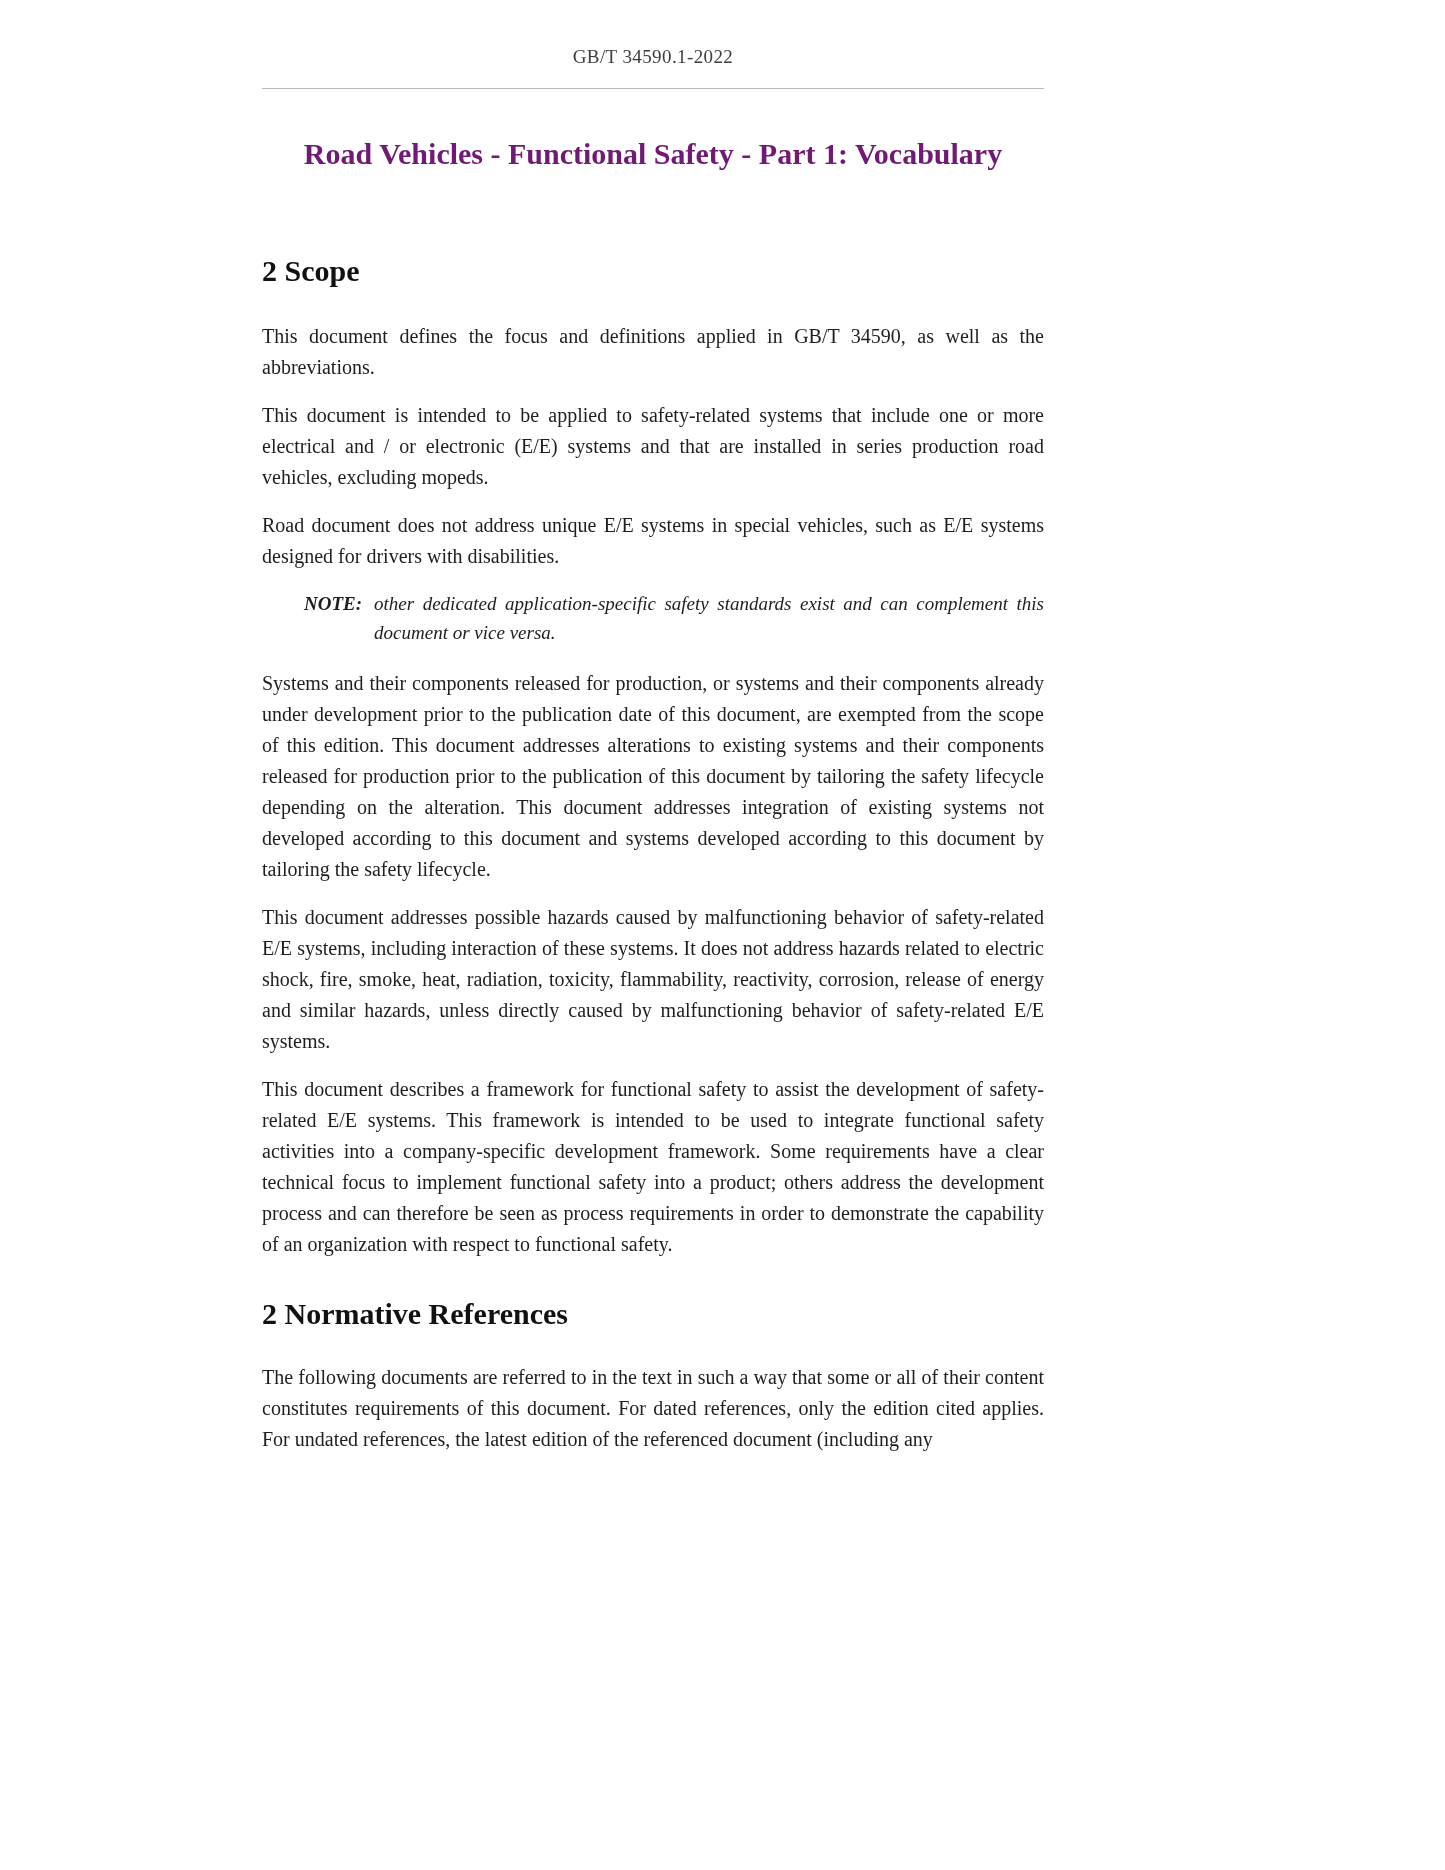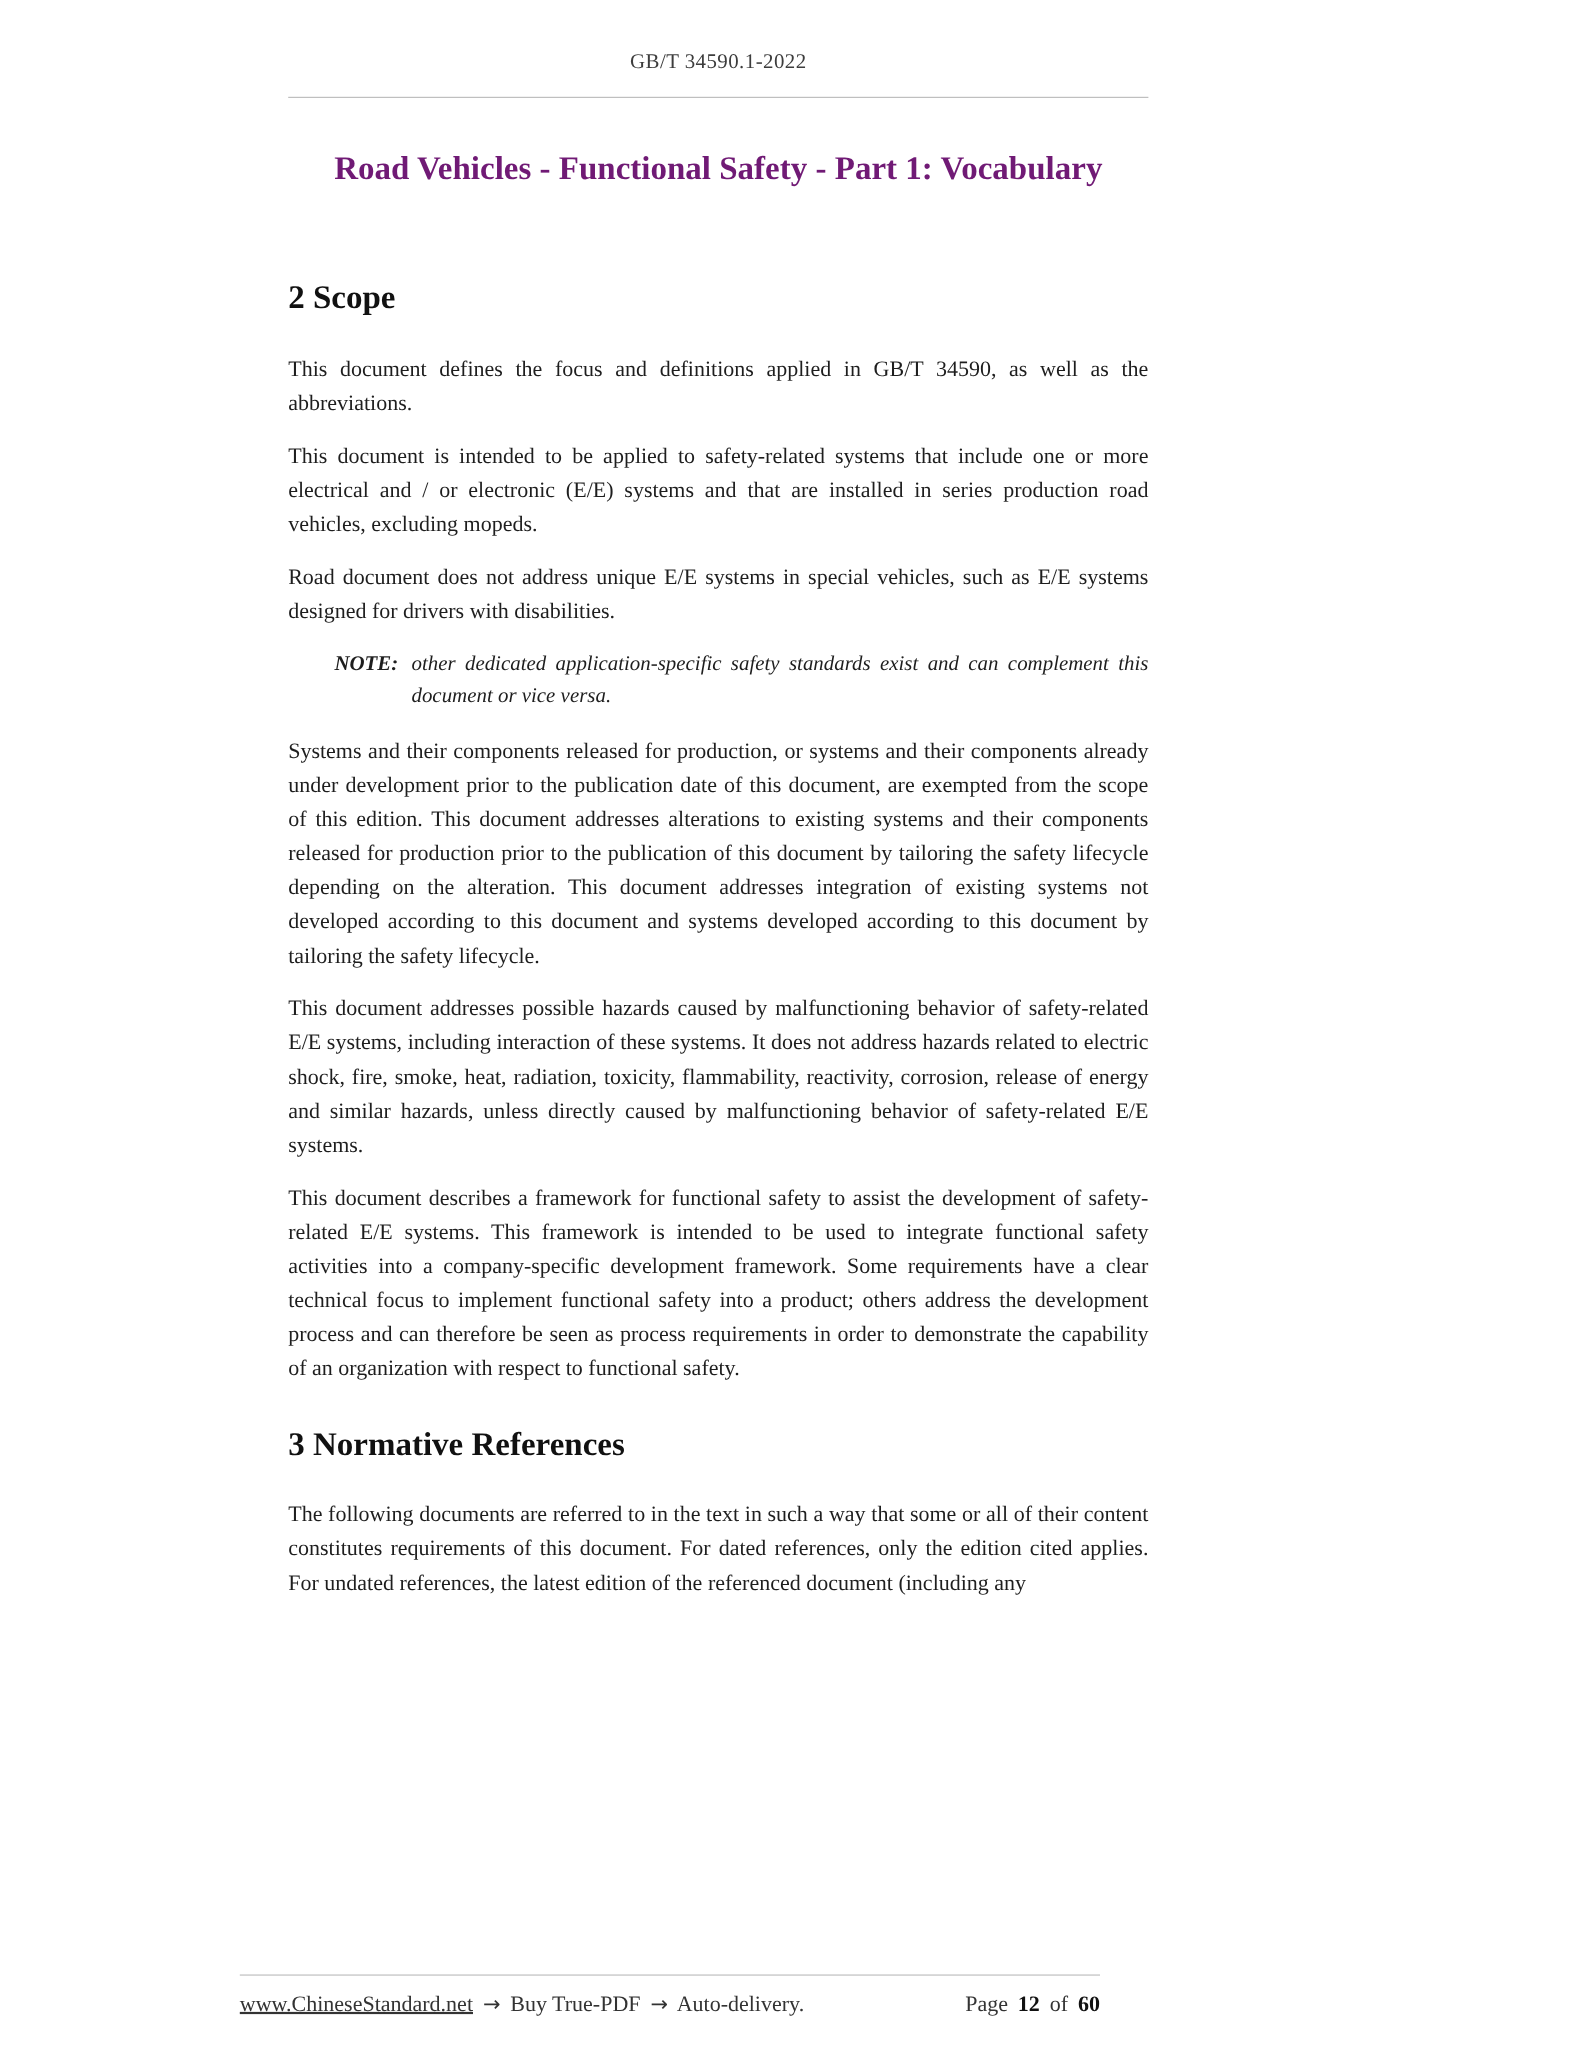--- a/index.html
+++ b/index.html
@@ -129,39 +129,21 @@
       </div>
 
       <p class="para">Systems and their components released for production, or systems and their components already under development prior to the publication date of this document, are exempted from the scope of this edition. This document addresses alterations to existing systems and their components released for production prior to the publication of this document by tailoring the safety lifecycle depending on the alteration. This document addresses integration of existing systems not developed according to this document and systems developed according to this document by tailoring the safety lifecycle.</p>
 
       <p class="para">This document addresses possible hazards caused by malfunctioning behavior of safety-related E/E systems, including interaction of these systems. It does not address hazards related to electric shock, fire, smoke, heat, radiation, toxicity, flammability, reactivity, corrosion, release of energy and similar hazards, unless directly caused by malfunctioning behavior of safety-related E/E systems.</p>
 
       <p class="para">This document describes a framework for functional safety to assist the development of safety-related E/E systems. This framework is intended to be used to integrate functional safety activities into a company-specific development framework. Some requirements have a clear technical focus to implement functional safety into a product; others address the development process and can therefore be seen as process requirements in order to demonstrate the capability of an organization with respect to functional safety.</p>
     </section>
 
     <section>
-      <h2 class="section-heading heading-refs">3 Normative References</h2>
+      <h2 class="section-heading heading-refs">2 Normative References</h2>
 
       <p class="para">The following documents are referred to in the text in such a way that some or all of their content constitutes requirements of this document. For dated references, only the edition cited applies. For undated references, the latest edition of the referenced document (including any</p>
     </section>
 
   </main>
 
-  <footer class="doc-footer">
-    <hr class="rule">
-    <div class="footer-row">
-      <div class="footer-left">
-        <a class="site-link">www.ChineseStandard.net</a>
-        <span class="arrow">→</span>
-        <span>Buy True-PDF</span>
-        <span class="arrow">→</span>
-        <span>Auto-delivery.</span>
-      </div>
-      <div class="footer-right">
-        <span>Page</span>
-        <strong>12</strong>
-        <span>of</span>
-        <strong>60</strong>
-      </div>
-    </div>
-  </footer>
 
 </div>
 
 </body></html>

